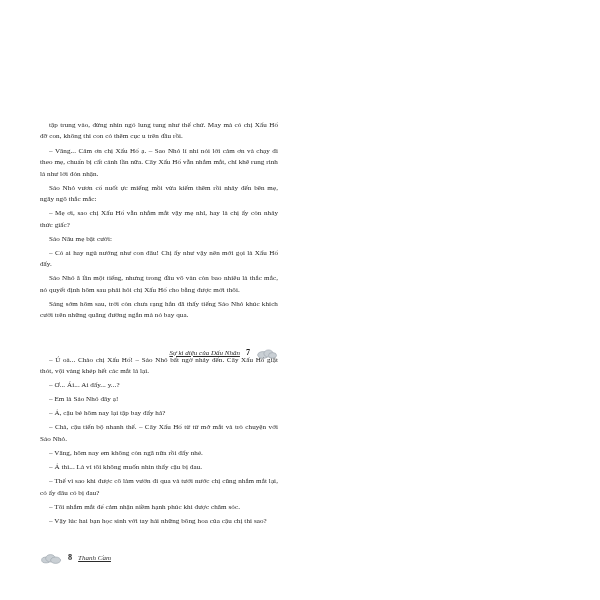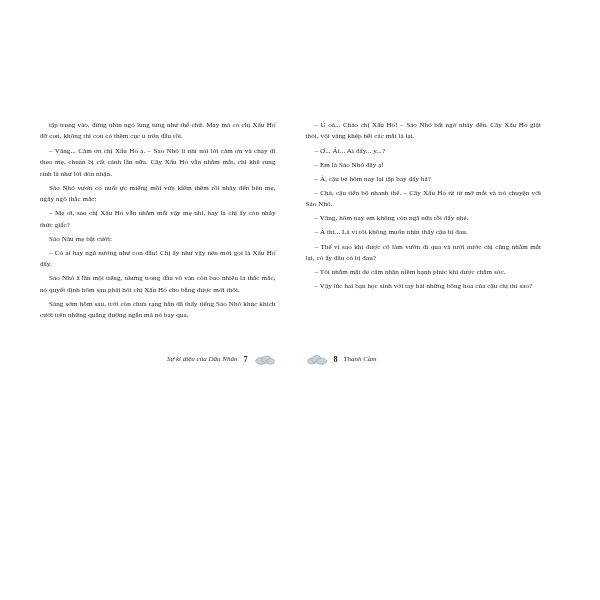--- a/index.html
+++ b/index.html
@@ -14,21 +14,21 @@
     color: #1a1a1a;
     overflow: hidden;
   }
   .page-spread {
     position: relative;
     width: 600px;
     height: 431px;
     box-sizing: border-box;
     padding: 120px 59px 100px 40px;
     display: flex;
-    flex-direction: row;
+    flex-direction: column;
     gap: 30px;
   }
   .page {
     position: relative;
     width: 238px;
     box-sizing: border-box;
     display: flex;
     flex-direction: column;
   }
   .column-body {
@@ -67,20 +67,21 @@
   }
   .page-num {
     font-style: normal;
     font-size: 8.2px;
     font-weight: bold;
     color: #1b1b1b;
   }
   .book-title {
     font-style: italic;
     font-size: 7px;
+    text-decoration: underline;
   }
   .deco {
     display: inline-block;
     width: 22px;
     height: 12px;
     position: relative;
   }
   .deco svg { display: block; }
   .gutter {
     position: absolute;

